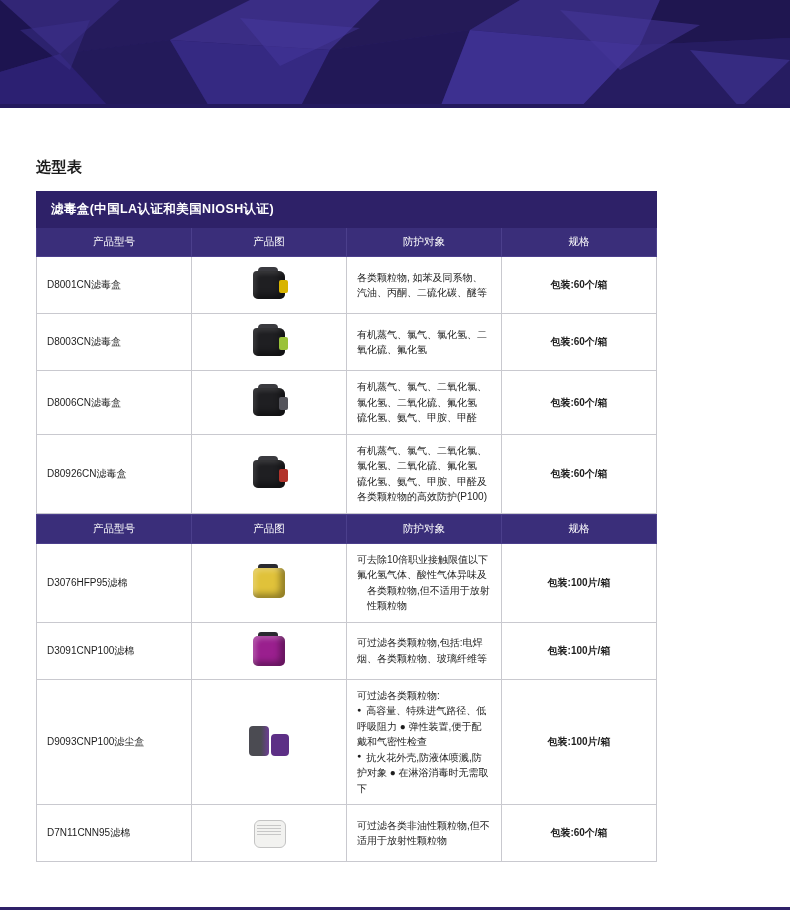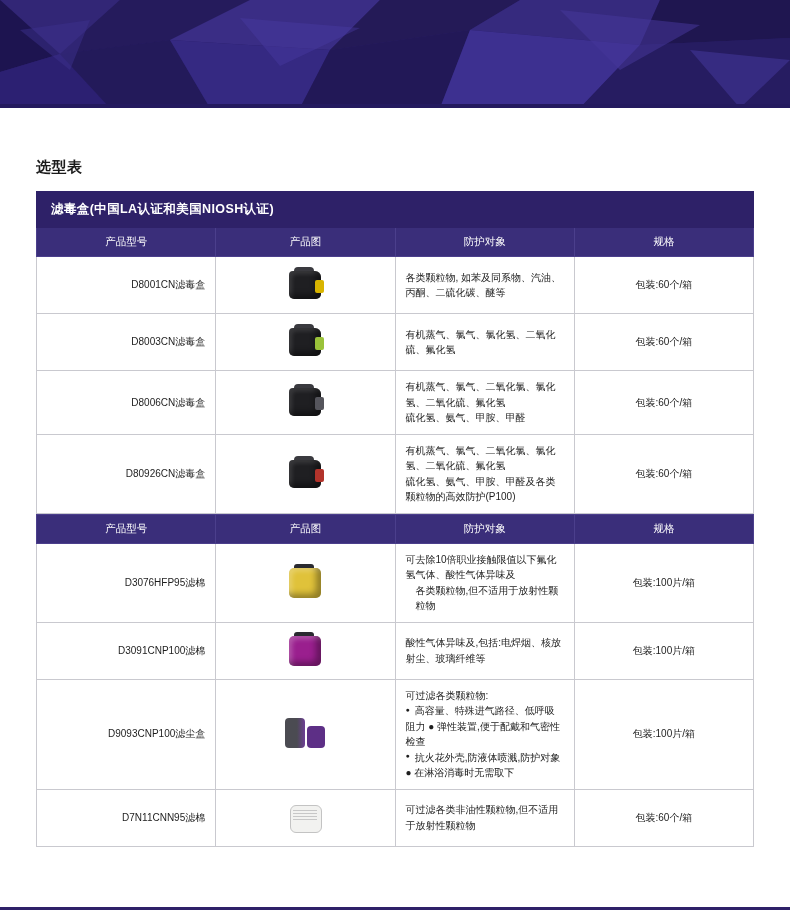--- a/index.html
+++ b/index.html
@@ -49,21 +49,21 @@
   .page-title {
     font-size: 15px;
     font-weight: bold;
     color: #1b1b1b;
     margin: 50px 0 14px 0;
     letter-spacing: 0.5px;
   }
 
   
   table.spec {
-    width: 718px;
+    width: 621px;
     border-collapse: collapse;
     table-layout: fixed;
     font-size: 10px;
   }
   table.spec + table.spec {
     margin-top: 0px;
   }
 
   .section-head td {
     background: #2e2168;
@@ -89,34 +89,35 @@
   tbody.rows td {
     border: 1px solid #c9c9cf;
     padding: 8px 10px;
     vertical-align: middle;
     font-size: 10px;
     line-height: 1.55;
     color: #1d1d1d;
   }
   td.c-model {
     width: 142px;
-    text-align: right;
+    text-align: left;
   }
   td.c-img {
     width: 80px;
     text-align: center;
     padding: 4px 2px;
   }
   td.c-desc {
     width: 338px;
     text-align: left;
   }
   td.c-spec {
     width: 158px;
     text-align: center;
+    font-weight: bold;
   }
 
   .desc-line { display: block; }
   .bullet-line { display: block; }
   .bullet-line::before {
     content: "\25CF";
     font-size: 7px;
     vertical-align: middle;
     margin-right: 5px;
     position: relative;
@@ -359,21 +360,21 @@
 
       <tr>
         <td class="c-model">D3091CNP100滤棉</td>
         <td class="c-img">
           <div class="prod">
             <div class="filt-cap"></div>
               <div class="filt magenta"></div>
           </div>
         </td>
         <td class="c-desc">
-          <span class="desc-line">酸性气体异味及,包括:电焊烟、核放射尘、玻璃纤维等</span>
+          <span class="desc-line">可过滤各类颗粒物,包括:电焊烟、各类颗粒物、玻璃纤维等</span>
         </td>
         <td class="c-spec">包装:100片/箱</td>
       </tr>
 
 
       <tr>
         <td class="c-model">D9093CNP100滤尘盒</td>
         <td class="c-img">
           <div class="prod">
             <div class="dual">

